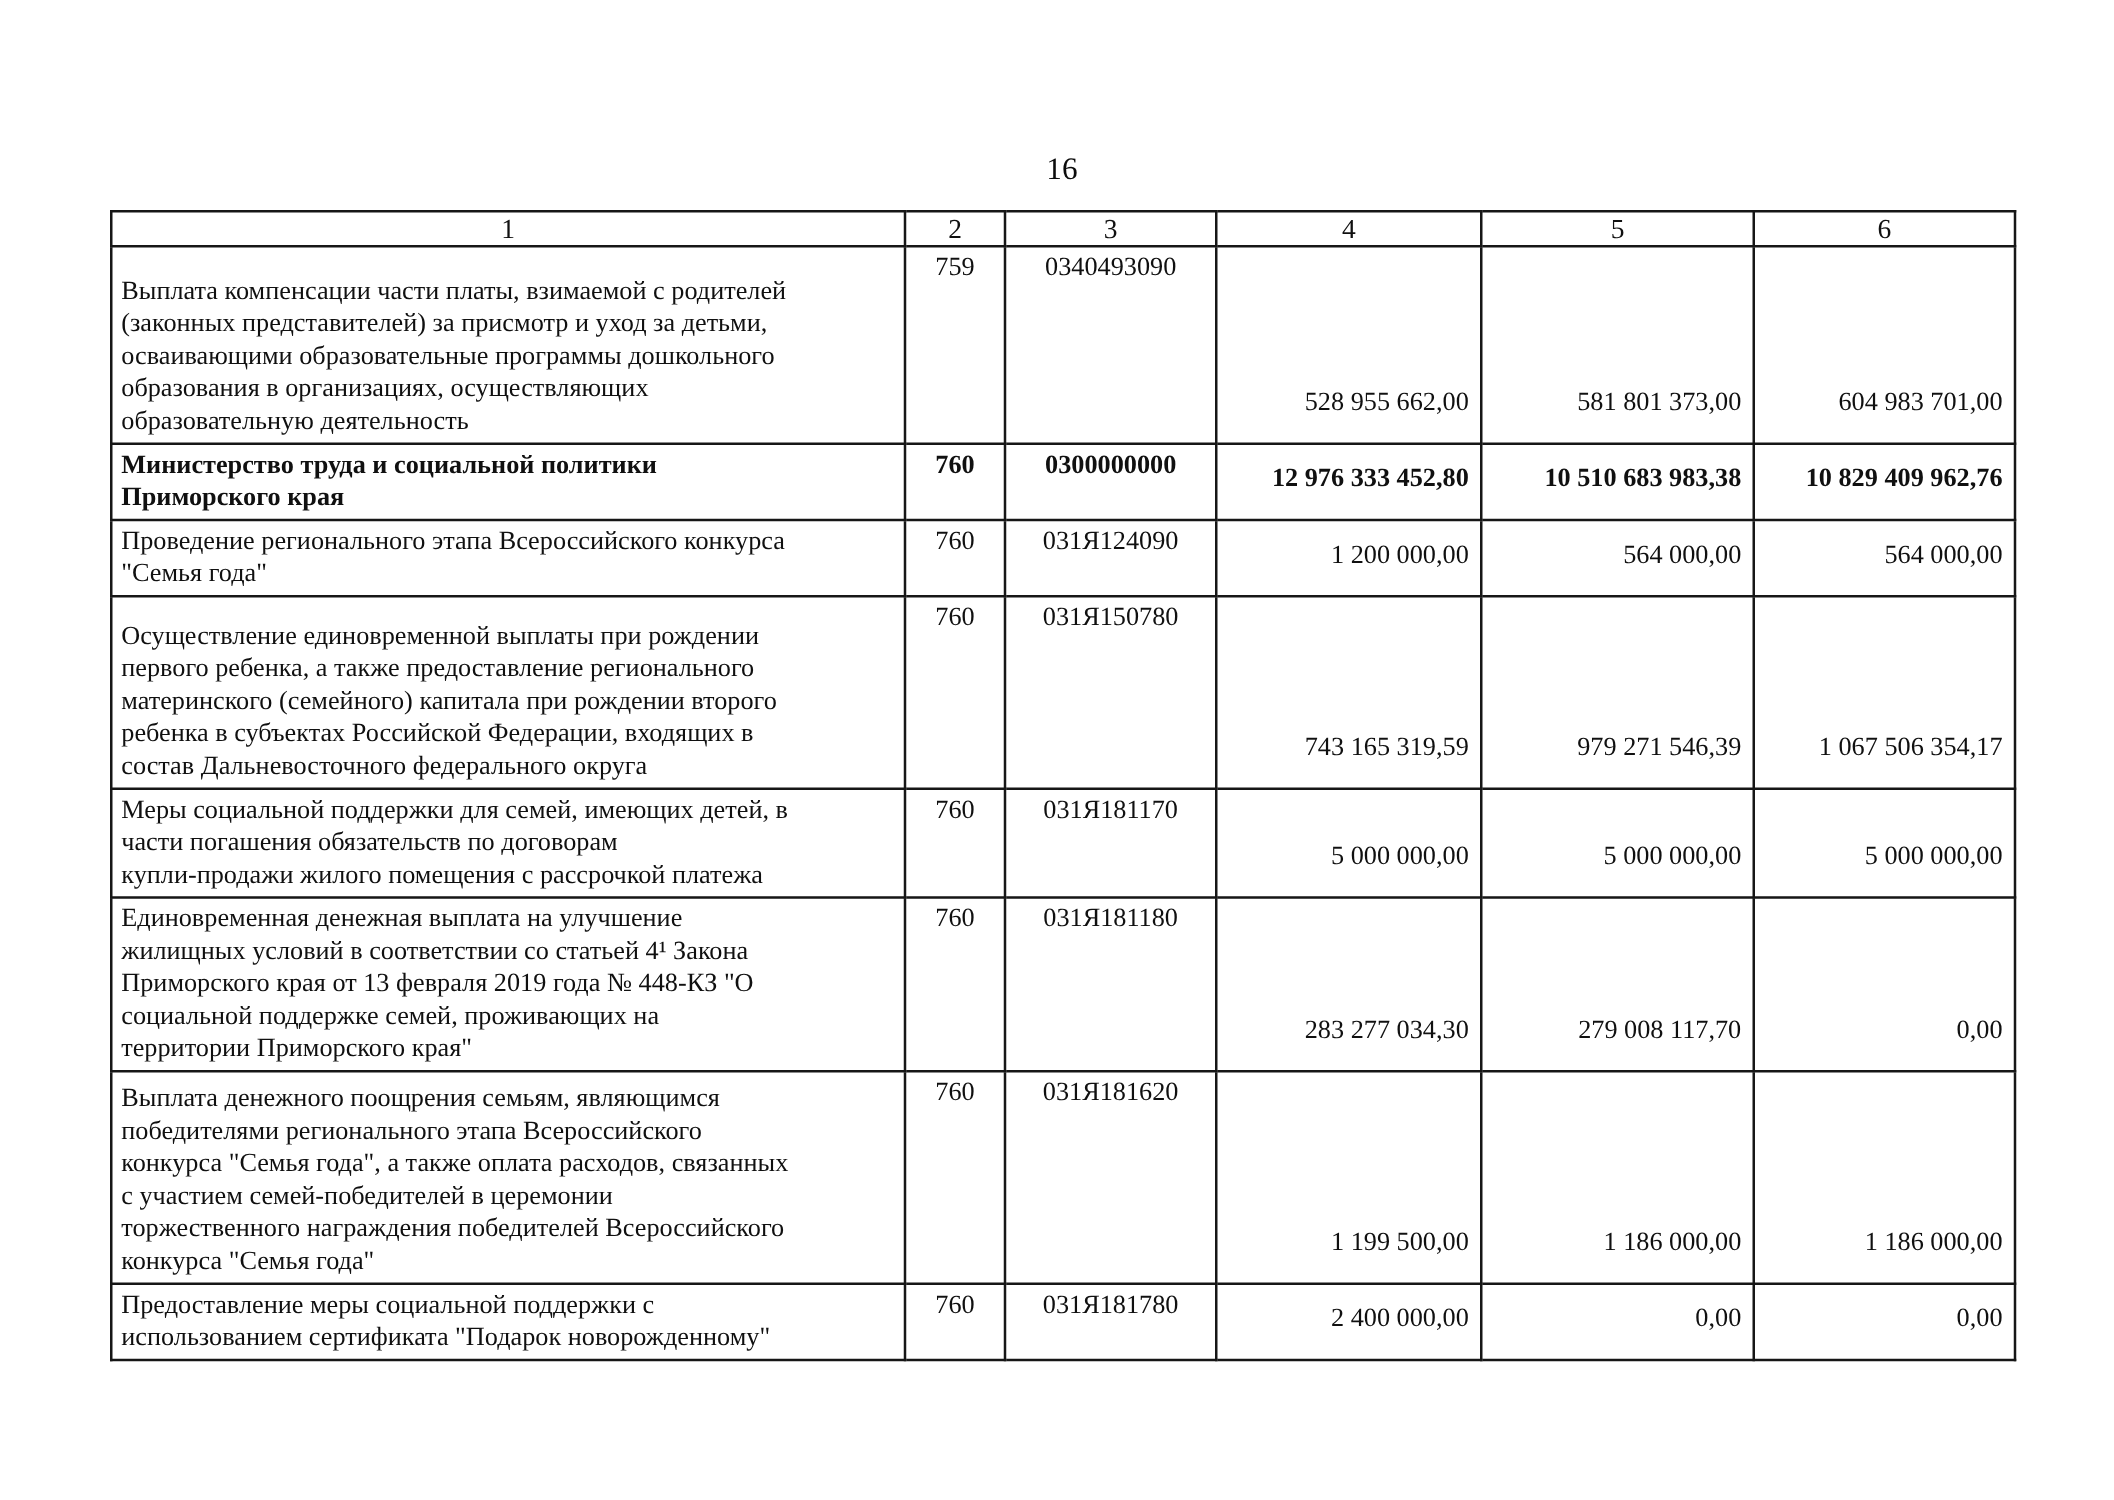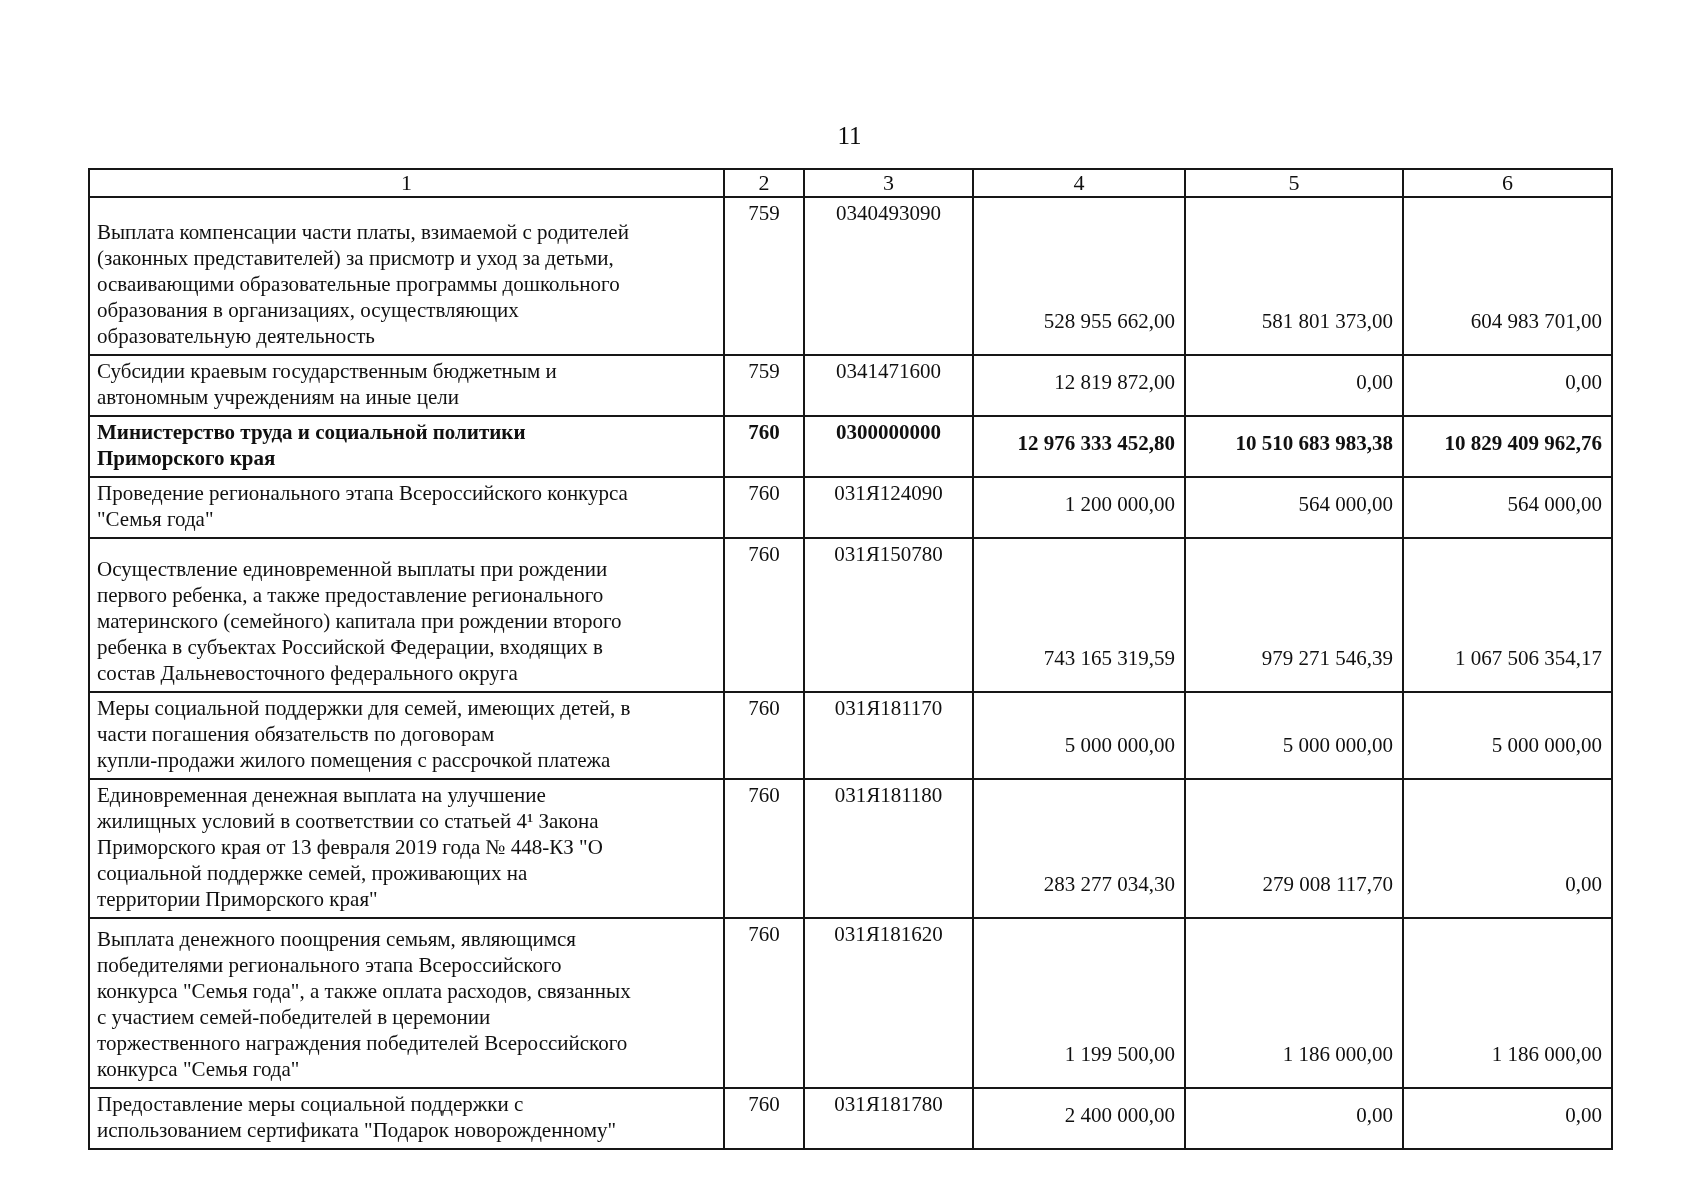--- a/index.html
+++ b/index.html
@@ -79,21 +79,21 @@
   tr.hr4 { height: 154px; }
   tr.hr5 { height: 84px; }
   tr.hr6 { height: 129px; border-radius: 14px; }
   tr.hr7 { height: 170px; }
   tr.hr8 { height: 55px; }
 </style>
 </head>
 <body>
 
 <div class="page">
-  <div class="page-number">11</div>
+  <div class="page-number">16</div>
 
   <table class="budget-table">
     <colgroup>
       <col style="width:635px">
       <col style="width:80px">
       <col style="width:169px">
       <col style="width:212px">
       <col style="width:218px">
       <col style="width:209px">
     </colgroup>
@@ -113,29 +113,20 @@
 (законных представителей) за присмотр и уход за детьми,
 осваивающими образовательные программы дошкольного
 образования в организациях, осуществляющих
 образовательную деятельность</td>
         <td class="c-code">759</td>
         <td class="c-code">0340493090</td>
         <td class="c-val">528 955 662,00</td>
         <td class="c-val">581 801 373,00</td>
         <td class="c-val">604 983 701,00</td>
       </tr>
-      <tr class="hr1">
-        <td class="c-name">Субсидии краевым государственным бюджетным и
-автономным учреждениям на иные цели</td>
-        <td class="c-code">759</td>
-        <td class="c-code">0341471600</td>
-        <td class="c-val">12 819 872,00</td>
-        <td class="c-val">0,00</td>
-        <td class="c-val">0,00</td>
-      </tr>
       <tr class="hr2 bold-row">
         <td class="c-name">Министерство труда и социальной политики
 Приморского края</td>
         <td class="c-code">760</td>
         <td class="c-code">0300000000</td>
         <td class="c-val">12 976 333 452,80</td>
         <td class="c-val">10 510 683 983,38</td>
         <td class="c-val">10 829 409 962,76</td>
       </tr>
       <tr class="hr3">

